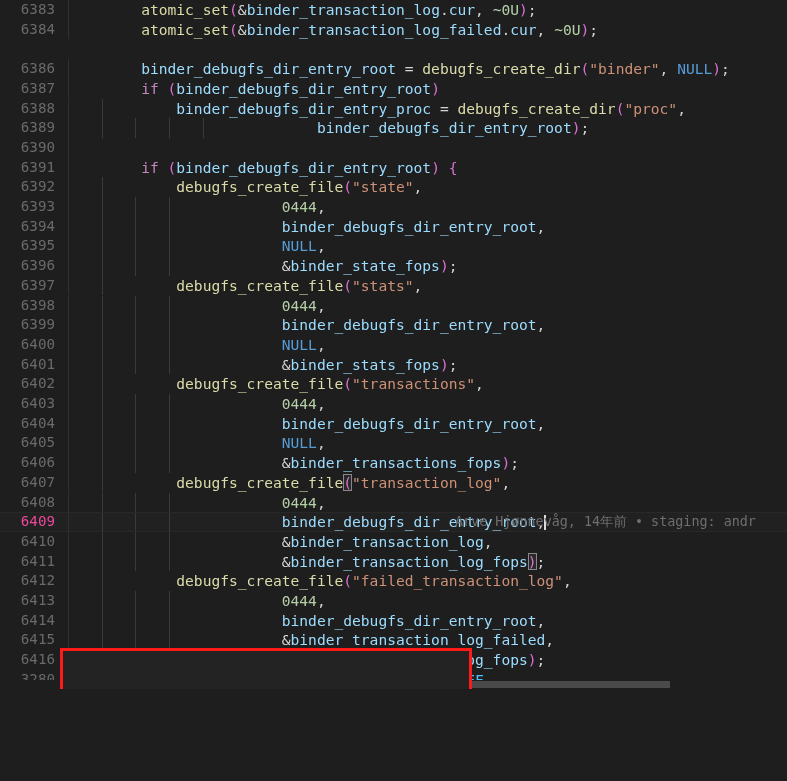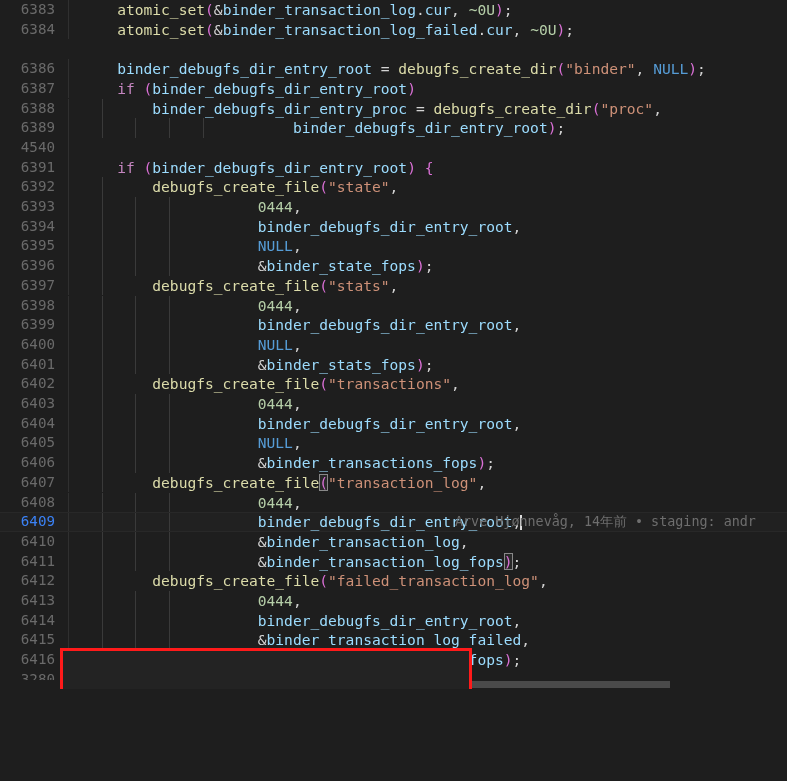--- a/index.html
+++ b/index.html
@@ -52,35 +52,35 @@
     position: absolute;
     left: 0;
     top: 0;
     width: 55px;
     text-align: right;
     color: #6a6a6a;
     font-size: 14.2px;
     user-select: none;
   }
   .line.current .gutter {
-    color: #3b82f6;
+    color: #ec4899;
   }
 
   .sep {
     position: absolute;
     left: 68px;
     top: 0;
     bottom: 0;
     width: 1px;
     background: #303030;
   }
 
   .code {
     position: absolute;
-    left: 82px;
+    left: 106px;
     top: 0;
     color: #d4d4d4;
   }
 
   
   .guides {
     position: absolute;
     left: 0; top: 0; right: 0; bottom: 0;
     pointer-events: none;
   }
@@ -176,21 +176,21 @@
 
   <div class="hl-region" style="left:62px; top:650px; width:408px; height:126px;"></div>
 
   <div class="code-surface" id="code-surface">
       <div class="line" style="top: 0px; position: absolute; left: 0px; right: 0px;"><div class="guides"><div class="guide" style="left: 68px;"></div></div><div class="gutter">6383</div><div class="sep"></div><div class="code"><span class="t-plain">    </span><span class="t-fn">atomic_set</span><span class="t-paren">(</span><span class="t-punc">&amp;</span><span class="t-var">binder_transaction_log</span><span class="t-punc">.</span><span class="t-var">cur</span><span class="t-punc">, </span><span class="t-num">~0U</span><span class="t-paren">)</span><span class="t-punc">;</span></div></div>
       <div class="line" style="top: 19.7px; position: absolute; left: 0px; right: 0px;"><div class="guides"><div class="guide" style="left: 68px;"></div></div><div class="gutter">6384</div><div class="sep"></div><div class="code"><span class="t-plain">    </span><span class="t-fn">atomic_set</span><span class="t-paren">(</span><span class="t-punc">&amp;</span><span class="t-var">binder_transaction_log_failed</span><span class="t-punc">.</span><span class="t-var">cur</span><span class="t-punc">, </span><span class="t-num">~0U</span><span class="t-paren">)</span><span class="t-punc">;</span></div></div>
       <div class="line" style="top: 59.1px; position: absolute; left: 0px; right: 0px;"><div class="guides"><div class="guide" style="left: 68px;"></div></div><div class="gutter">6386</div><div class="sep"></div><div class="code"><span class="t-plain">    </span><span class="t-var">binder_debugfs_dir_entry_root</span><span class="t-op"> = </span><span class="t-fn">debugfs_create_dir</span><span class="t-paren">(</span><span class="t-str">"binder"</span><span class="t-punc">, </span><span class="t-const">NULL</span><span class="t-paren">)</span><span class="t-punc">;</span></div></div>
       <div class="line" style="top: 78.8px; position: absolute; left: 0px; right: 0px;"><div class="guides"><div class="guide" style="left: 68px;"></div></div><div class="gutter">6387</div><div class="sep"></div><div class="code"><span class="t-plain">    </span><span class="t-kw">if</span><span class="t-plain"> </span><span class="t-paren">(</span><span class="t-var">binder_debugfs_dir_entry_root</span><span class="t-paren">)</span></div></div>
       <div class="line" style="top: 98.5px; position: absolute; left: 0px; right: 0px;"><div class="guides"><div class="guide" style="left: 68px;"></div><div class="guide" style="left: 101.68px;"></div></div><div class="gutter">6388</div><div class="sep"></div><div class="code"><span class="t-plain">        </span><span class="t-var">binder_debugfs_dir_entry_proc</span><span class="t-op"> = </span><span class="t-fn">debugfs_create_dir</span><span class="t-paren">(</span><span class="t-str">"proc"</span><span class="t-punc">,</span></div></div>
       <div class="line" style="top: 118.2px; position: absolute; left: 0px; right: 0px;"><div class="guides"><div class="guide" style="left: 68px;"></div><div class="guide" style="left: 101.68px;"></div><div class="guide" style="left: 135.36px;"></div><div class="guide" style="left: 169.04px;"></div><div class="guide" style="left: 202.72px;"></div></div><div class="gutter">6389</div><div class="sep"></div><div class="code"><span class="t-plain">                        </span><span class="t-var">binder_debugfs_dir_entry_root</span><span class="t-paren">)</span><span class="t-punc">;</span></div></div>
-      <div class="line" style="top: 137.9px; position: absolute; left: 0px; right: 0px;"><div class="guides"><div class="guide" style="left: 68px;"></div></div><div class="gutter">4540</div><div class="sep"></div><div class="code"></div></div>
+      <div class="line" style="top: 137.9px; position: absolute; left: 0px; right: 0px;"><div class="guides"><div class="guide" style="left: 68px;"></div></div><div class="gutter">6390</div><div class="sep"></div><div class="code"></div></div>
       <div class="line" style="top: 157.6px; position: absolute; left: 0px; right: 0px;"><div class="guides"><div class="guide" style="left: 68px;"></div></div><div class="gutter">6391</div><div class="sep"></div><div class="code"><span class="t-plain">    </span><span class="t-kw">if</span><span class="t-plain"> </span><span class="t-paren">(</span><span class="t-var">binder_debugfs_dir_entry_root</span><span class="t-paren">)</span><span class="t-plain"> </span><span class="t-paren">{</span></div></div>
       <div class="line" style="top: 177.3px; position: absolute; left: 0px; right: 0px;"><div class="guides"><div class="guide" style="left: 68px;"></div><div class="guide" style="left: 101.68px;"></div></div><div class="gutter">6392</div><div class="sep"></div><div class="code"><span class="t-plain">        </span><span class="t-fn">debugfs_create_file</span><span class="t-paren">(</span><span class="t-str">"state"</span><span class="t-punc">,</span></div></div>
       <div class="line" style="top: 197px; position: absolute; left: 0px; right: 0px;"><div class="guides"><div class="guide" style="left: 68px;"></div><div class="guide" style="left: 101.68px;"></div><div class="guide" style="left: 135.36px;"></div><div class="guide" style="left: 169.04px;"></div></div><div class="gutter">6393</div><div class="sep"></div><div class="code"><span class="t-plain">                    </span><span class="t-num">0444</span><span class="t-punc">,</span></div></div>
       <div class="line" style="top: 216.7px; position: absolute; left: 0px; right: 0px;"><div class="guides"><div class="guide" style="left: 68px;"></div><div class="guide" style="left: 101.68px;"></div><div class="guide" style="left: 135.36px;"></div><div class="guide" style="left: 169.04px;"></div></div><div class="gutter">6394</div><div class="sep"></div><div class="code"><span class="t-plain">                    </span><span class="t-var">binder_debugfs_dir_entry_root</span><span class="t-punc">,</span></div></div>
       <div class="line" style="top: 236.4px; position: absolute; left: 0px; right: 0px;"><div class="guides"><div class="guide" style="left: 68px;"></div><div class="guide" style="left: 101.68px;"></div><div class="guide" style="left: 135.36px;"></div><div class="guide" style="left: 169.04px;"></div></div><div class="gutter">6395</div><div class="sep"></div><div class="code"><span class="t-plain">                    </span><span class="t-const">NULL</span><span class="t-punc">,</span></div></div>
       <div class="line" style="top: 256.1px; position: absolute; left: 0px; right: 0px;"><div class="guides"><div class="guide" style="left: 68px;"></div><div class="guide" style="left: 101.68px;"></div><div class="guide" style="left: 135.36px;"></div><div class="guide" style="left: 169.04px;"></div></div><div class="gutter">6396</div><div class="sep"></div><div class="code"><span class="t-plain">                    </span><span class="t-punc">&amp;</span><span class="t-var">binder_state_fops</span><span class="t-paren">)</span><span class="t-punc">;</span></div></div>
       <div class="line" style="top: 275.8px; position: absolute; left: 0px; right: 0px;"><div class="guides"><div class="guide" style="left: 68px;"></div><div class="guide" style="left: 101.68px;"></div></div><div class="gutter">6397</div><div class="sep"></div><div class="code"><span class="t-plain">        </span><span class="t-fn">debugfs_create_file</span><span class="t-paren">(</span><span class="t-str">"stats"</span><span class="t-punc">,</span></div></div>
       <div class="line" style="top: 295.5px; position: absolute; left: 0px; right: 0px;"><div class="guides"><div class="guide" style="left: 68px;"></div><div class="guide" style="left: 101.68px;"></div><div class="guide" style="left: 135.36px;"></div><div class="guide" style="left: 169.04px;"></div></div><div class="gutter">6398</div><div class="sep"></div><div class="code"><span class="t-plain">                    </span><span class="t-num">0444</span><span class="t-punc">,</span></div></div>
       <div class="line" style="top: 315.2px; position: absolute; left: 0px; right: 0px;"><div class="guides"><div class="guide" style="left: 68px;"></div><div class="guide" style="left: 101.68px;"></div><div class="guide" style="left: 135.36px;"></div><div class="guide" style="left: 169.04px;"></div></div><div class="gutter">6399</div><div class="sep"></div><div class="code"><span class="t-plain">                    </span><span class="t-var">binder_debugfs_dir_entry_root</span><span class="t-punc">,</span></div></div>
       <div class="line" style="top: 334.9px; position: absolute; left: 0px; right: 0px;"><div class="guides"><div class="guide" style="left: 68px;"></div><div class="guide" style="left: 101.68px;"></div><div class="guide" style="left: 135.36px;"></div><div class="guide" style="left: 169.04px;"></div></div><div class="gutter">6400</div><div class="sep"></div><div class="code"><span class="t-plain">                    </span><span class="t-const">NULL</span><span class="t-punc">,</span></div></div>

